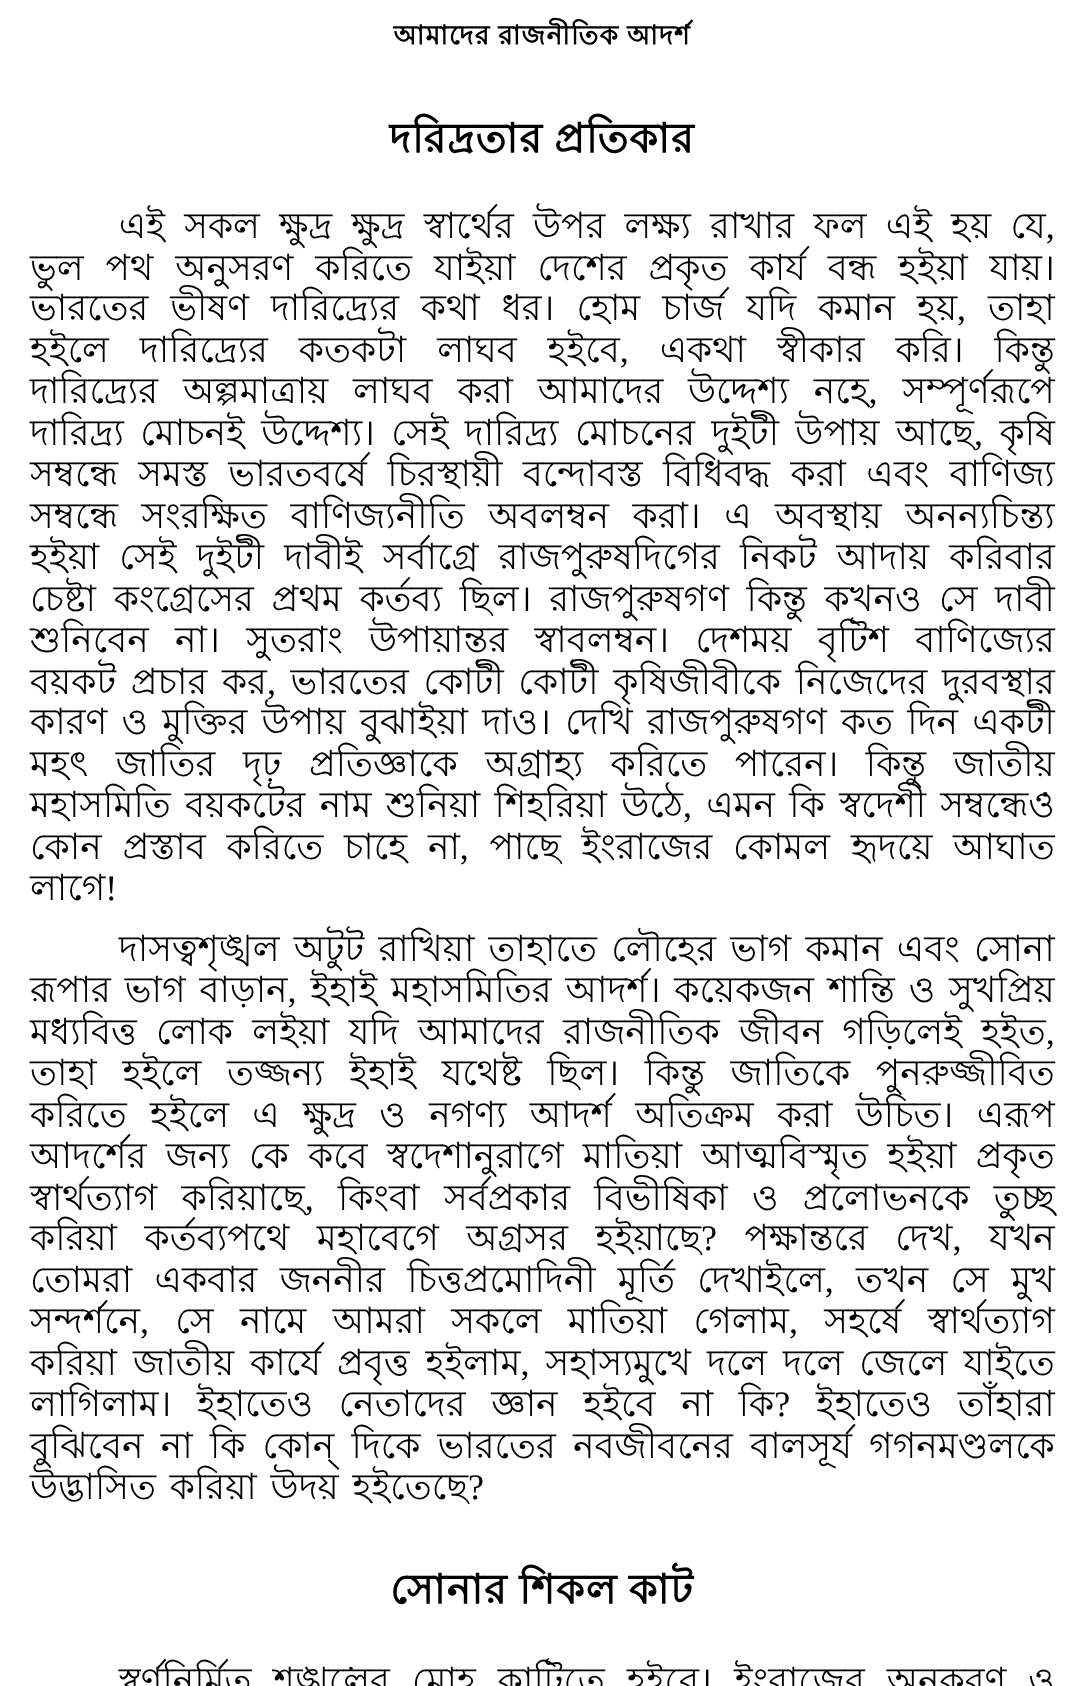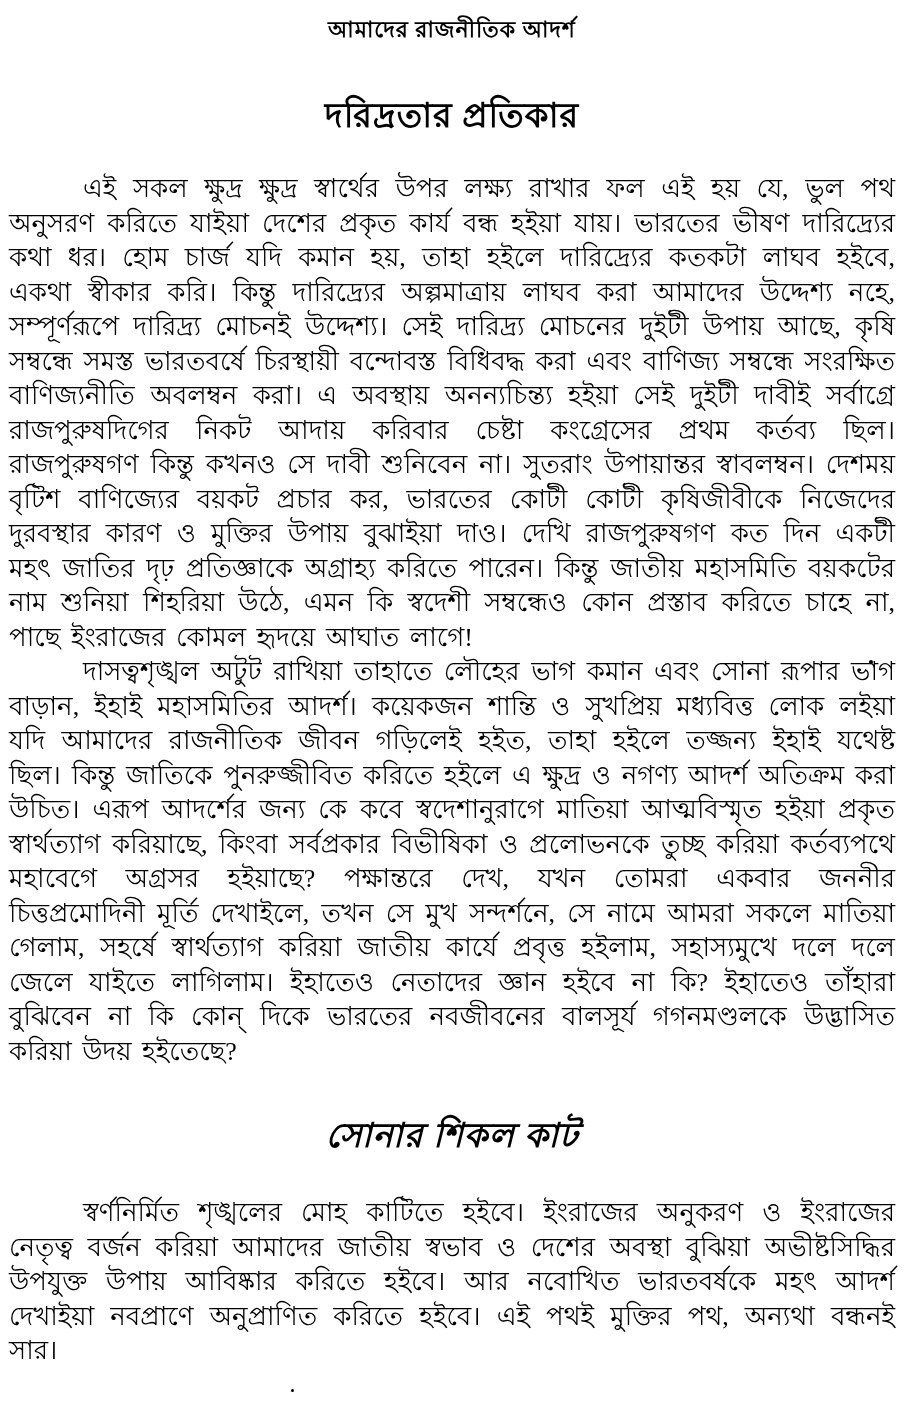--- a/index.html
+++ b/index.html
@@ -26,25 +26,25 @@
   }
   .section-heading {
     text-align: center;
     font-size: 34px;
     font-weight: bold;
     margin: 16px;
     letter-spacing: 1px;
   }
   .heading-1 { margin-top: 40px; margin-bottom: 26px; }
   .heading-2 { margin-top: 38px; margin-bottom: 28px; }
-  .heading-3 { margin-top: 40px; margin-bottom: 30px; font-style: italic; }
+  .heading-3 { margin-top: 40px; margin-bottom: 30px; }
   .body-paragraph {
-    margin: 0;
+    margin: 16px;
     padding: 0 9px;
-    font-size: 26px;
+    font-size: 30px;
     line-height: 34.5px;
     text-align: justify;
     text-indent: 74px;
     word-spacing: 4px;
     font-weight: 500;
   }
   .print-speck {
     position: absolute;
     width: 4px;
     height: 4px;

